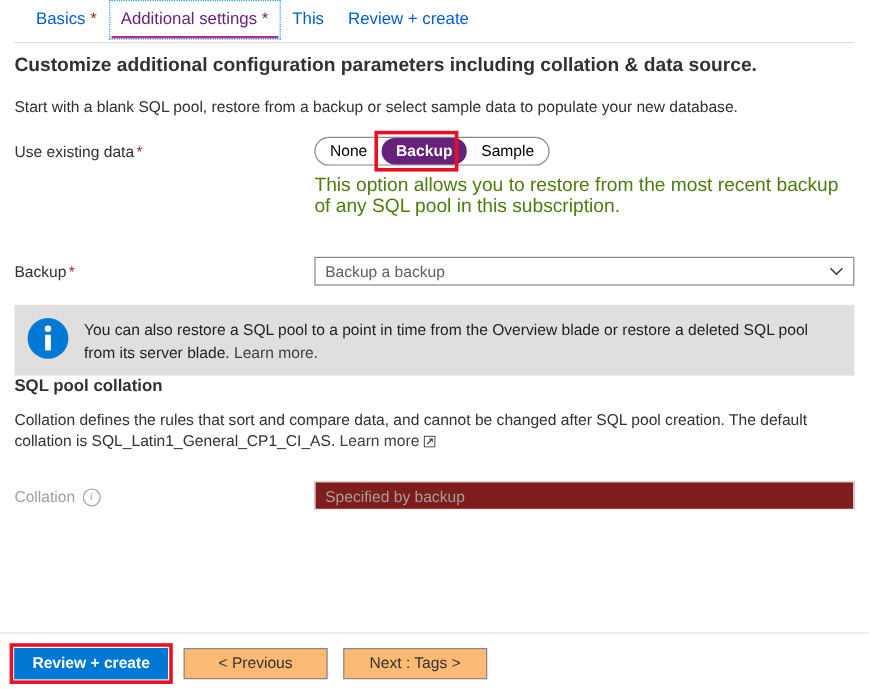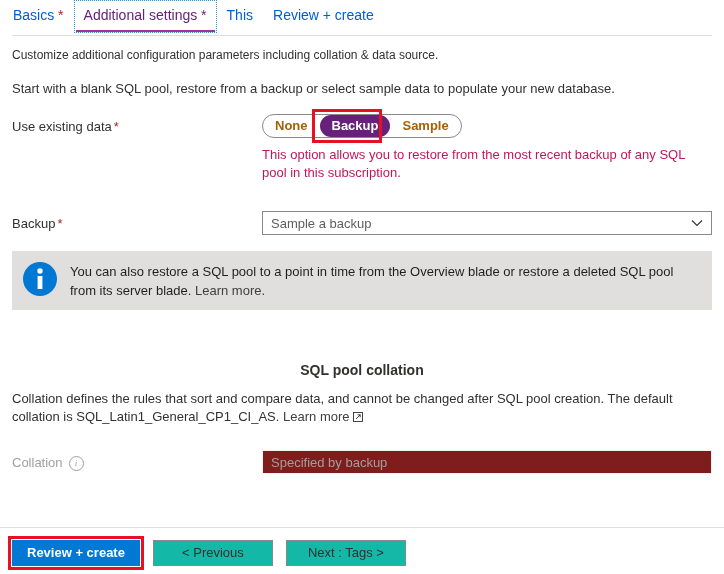--- a/index.html
+++ b/index.html
@@ -18,21 +18,21 @@
   }
 
   
   .tabbar {
     position: absolute;
     left: 0; top: 0;
     width: 724px;
     height: 36px;
     display: flex;
     align-items: flex-start;
-    padding-left: 3px;
+    padding-left: 20px;
     box-sizing: border-box;
   }
   .tabbar-rule {
     position: absolute;
     left: 12px;
     top: 35px;
     width: 700px;
     height: 1px;
     background: #e1dfdd;
   }
@@ -71,24 +71,25 @@
 
   
   .content {
     position: absolute;
     left: 12px;
     top: 46px;
     width: 700px;
   }
 
   .intro {
-    font-size: 12px;
+    font-size: 16px;
     color: #323130;
     line-height: 18px;
     margin: 0 0 16px 0;
+    font-weight: bold;
   }
 
   .section-title {
     font-size: 14px;
     font-weight: bold;
     color: #323130;
     margin: 0 0 12px 0;
   }
 
   .section-desc {
@@ -150,53 +151,52 @@
     border: 1px solid #8a8886;
     border-radius: 13px;
     height: 24px;
     align-items: center;
     background: #ffffff;
     box-sizing: border-box;
     padding: 0;
   }
   .choice {
     font-size: 13px;
-    color: #a16207;
+    color: #000000;
     padding: 0 12px;
     height: 22px;
     line-height: 22px;
     border-radius: 11px;
     cursor: pointer;
     background: transparent;
     border: none;
     font-family: "Liberation Sans", sans-serif;
     white-space: nowrap;
-    font-weight: bold;
   }
   .choice.selected {
     background: #68217a;
     color: #ffffff;
     font-weight: bold;
   }
   .annot-box {
     position: absolute;
     border: 3px solid #e81123;
     box-sizing: border-box;
     pointer-events: none;
   }
   .annot-backup {
     left: 50px;
     top: -5px;
     width: 70px;
     height: 34px;
   }
 
   .hint {
-    font-size: 13px;
-    color: #be185d;
+    font-size: 16px;
+    color: #4d7c0f;
     line-height: 18px;
     margin-top: 8px;
     max-width: 450px;
   }
 
   
   .field {
     position: relative;
     height: 24px;
     border: 1px solid #8a8886;
@@ -275,21 +275,21 @@
     align-items: center;
     gap: 13px;
   }
   .btn {
     height: 26px;
     min-width: 120px;
     padding: 0 14px;
     font-size: 13px;
     font-family: "Liberation Sans", sans-serif;
     border: 1px solid #8a8886;
-    background: #14b8a6;
+    background: #fdba74;
     color: #323130;
     cursor: pointer;
     box-sizing: border-box;
     line-height: 24px;
     text-align: center;
   }
   .btn.primary {
     background: #0078d4;
     border-color: #0078d4;
     color: #ffffff;
@@ -352,41 +352,41 @@
     </div>
   </div>
 
   <div class="row" style="margin-top:16px;">
     <div class="row-label">
       <span>Backup</span>
         <span class="asterisk">*</span>
     </div>
     <div class="row-field">
       <div class="field">
-        <span>Sample a backup</span>
+        <span>Backup a backup</span>
         <svg class="chevron" viewBox="0 0 12 7" fill="none" xmlns="http://www.w3.org/2000/svg">
           <path d="M1 1 L6 6 L11 1" stroke="#323130" stroke-width="1.1" fill="none"></path>
         </svg>
       </div>
     </div>
   </div>
 
   <div class="banner">
     <svg class="banner-icon" viewBox="0 0 36 36" xmlns="http://www.w3.org/2000/svg">
       <circle cx="18" cy="18" r="17" fill="#0078d4"></circle>
       <rect x="15.6" y="15" width="4.8" height="13" fill="#ffffff"></rect>
       <circle cx="18" cy="10" r="2.7" fill="#ffffff"></circle>
     </svg>
     <div class="banner-text">
       <span>You can also restore a SQL pool to a point in time from the Overview blade or restore a deleted SQL pool from its server blade.</span>
       <a class="link">Learn more.</a>
     </div>
   </div>
 
-  <h2 class="section-title" style="margin-top:52px;text-align:center;">SQL pool collation</h2>
+  <h2 class="section-title" style="">SQL pool collation</h2>
 
   <p class="section-desc" style="margin-bottom:24px;">
     <span>Collation defines the rules that sort and compare data, and cannot be changed after SQL pool creation. The default collation is SQL_Latin1_General_CP1_CI_AS.</span>
     <a class="link">Learn more</a><svg class="ext-icon" viewBox="0 0 10 10" xmlns="http://www.w3.org/2000/svg">
         <rect x="0.5" y="0.5" width="9" height="9" fill="none" stroke="#323130" stroke-width="0.9"></rect>
         <path d="M3 7 L7.2 2.8 M4.6 2.8 L7.2 2.8 L7.2 5.4" stroke="#323130" stroke-width="0.9" fill="none"></path>
       </svg>
   </p>
 
   <div class="row">

